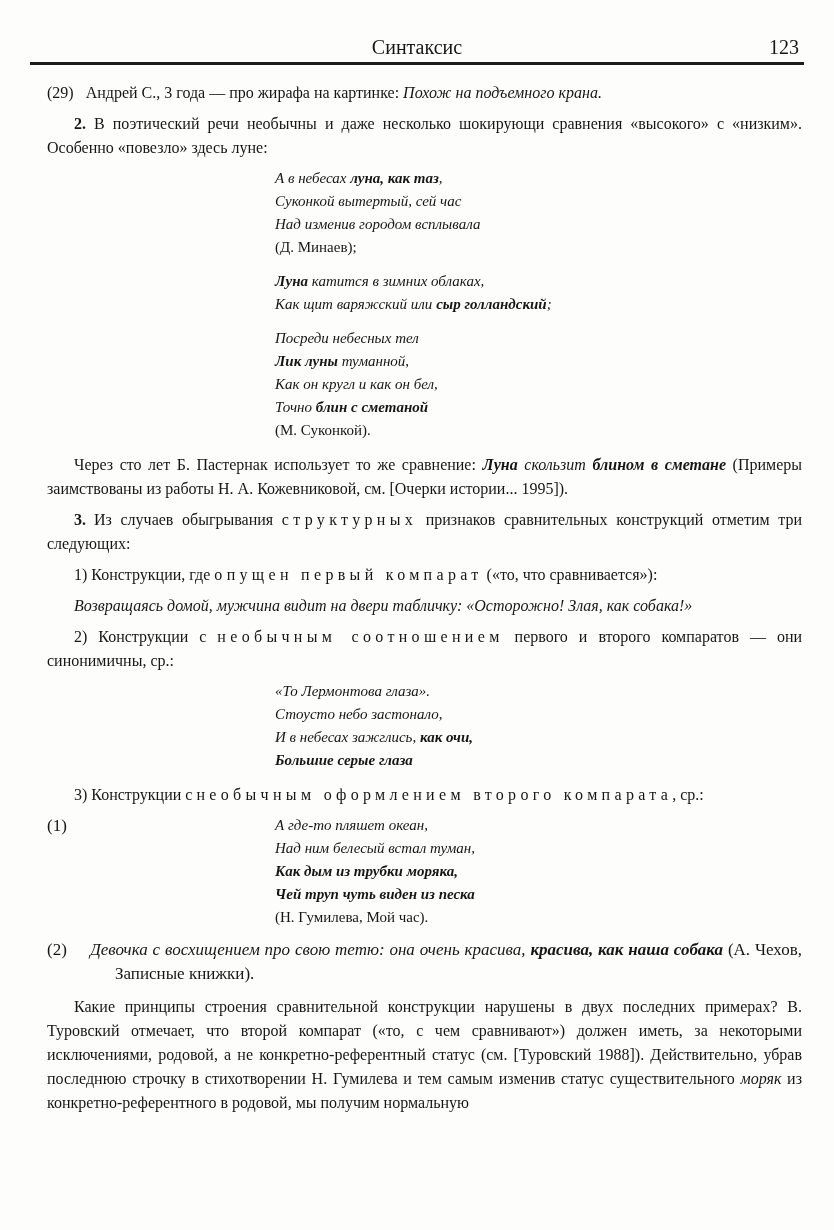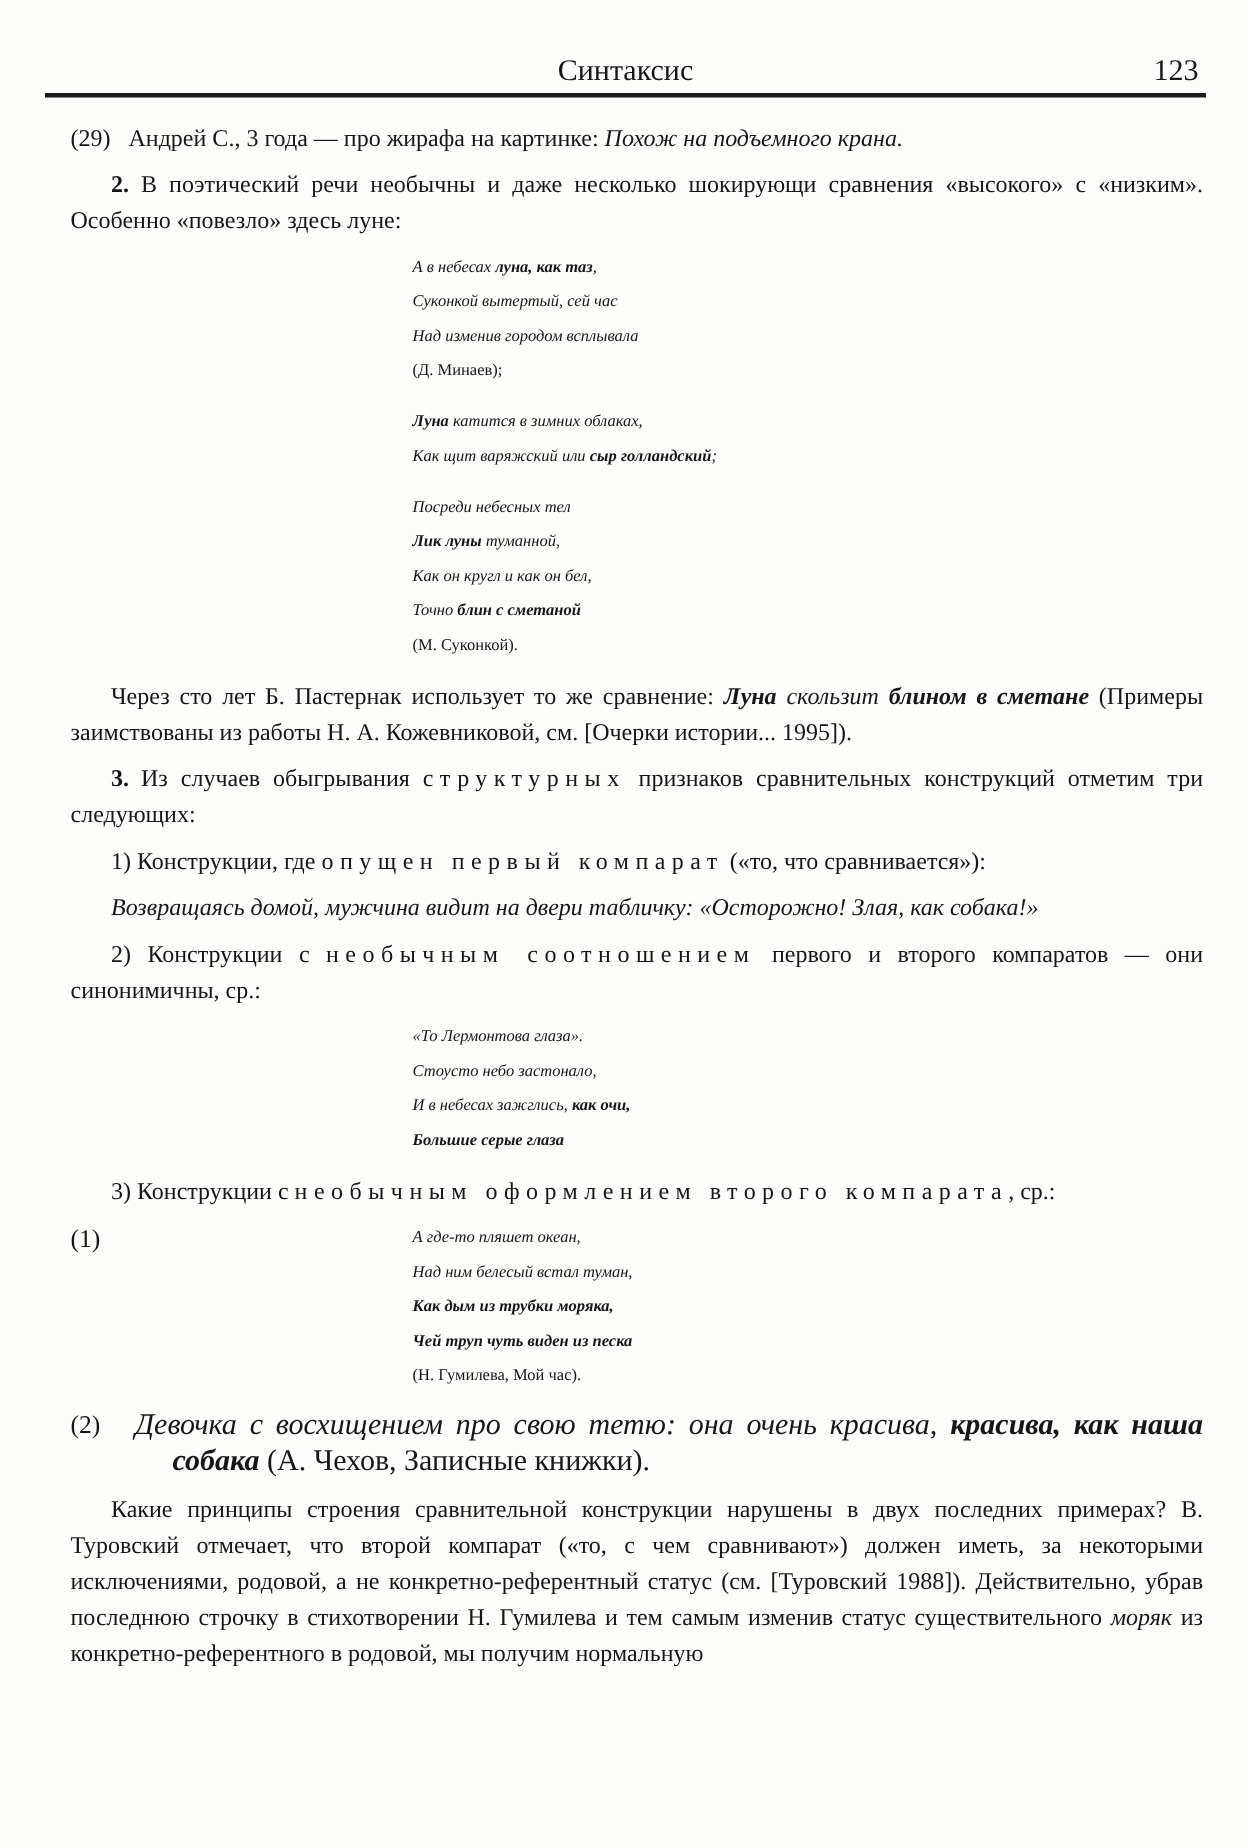--- a/index.html
+++ b/index.html
@@ -9,27 +9,27 @@
     font-family:"Liberation Serif","DejaVu Serif",serif;
     padding:36px 32px 0 47px;
   }
   .header{position:relative;height:24px;font-size:20px;line-height:22px;}
   .htitle{position:absolute;left:0;right:15px;text-align:center;}
   .pagenum{position:absolute;right:3px;top:0;}
   .rule{height:0;border-top:3px solid #1c1c1c;margin:2px -2px 16px -17px;}
 
   .content p{margin:0 0 7px 0;font-size:16px;line-height:24px;text-align:justify;}
   .indent{text-indent:27px;}
-  .verse{margin:2px 0 11px 228px;font-size:11px;line-height:23px;}
+  .verse{margin:2px 0 11px 228px;font-size:15px;line-height:23px;}
   .vline{white-space:nowrap;}
   .exnum{position:relative;margin:2px 0 9px 0;}
   .exlabel{position:absolute;left:0;top:0;font-size:17px;line-height:24px;}
   .exnum .verse{margin-top:0;margin-bottom:0;}
   .ex2body{margin-left:43px;padding-left:25px;text-indent:-25px;
-           font-size:20px;line-height:24px;text-align:justify;}
+           font-size:17px;line-height:24px;text-align:justify;}
   .s-r{font-style:normal;font-weight:normal;}
   .s-i{font-style:italic;}
   .s-b{font-weight:bold;}
   .s-bi{font-weight:bold;font-style:italic;}
   .s-sp{letter-spacing:0.27em;}
 </style>
 </head>
 <body>
 
 <div class="page">

